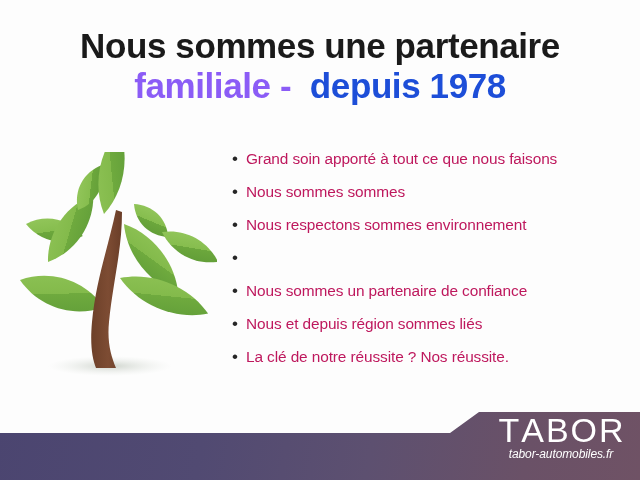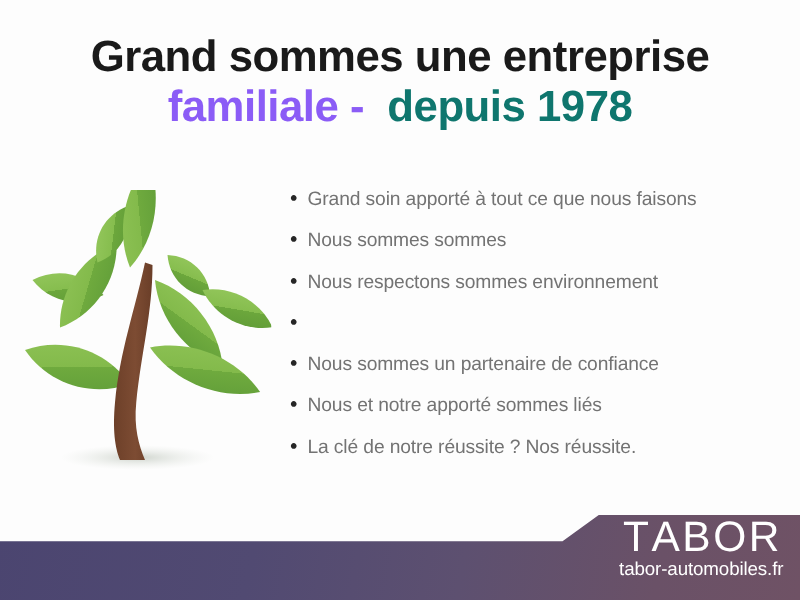--- a/index.html
+++ b/index.html
@@ -26,21 +26,21 @@
     line-height: 1.14;
   }
   .title-line {
     font-size: 35px;
     font-weight: bold;
     color: #1a1a1a;
     letter-spacing: -0.4px;
     white-space: nowrap;
   }
   .title-accent {
-    color: #0f766e;
+    color: #1d4ed8;
   }
   .title-dash {
     color: #8b5cf6;
   }
 
   
   #bullet-list {
     position: absolute;
     left: 232px;
     top: 150px;
@@ -53,21 +53,21 @@
   }
   .bullet-dot {
     width: 14px;
     flex: 0 0 14px;
     font-size: 17px;
     color: #262626;
     line-height: 1;
   }
   .bullet-text {
     font-size: 15.4px;
-    color: #737373;
+    color: #be185d;
     white-space: nowrap;
     letter-spacing: -0.1px;
   }
 
   
   #tree-illustration {
     position: absolute;
     left: 12px;
     top: 152px;
     width: 205px;
@@ -104,34 +104,35 @@
     gap: 2px;
   }
   .logo-letter {
     font-size: 34px;
     font-weight: 300;
     color: #ffffff;
     line-height: 1;
     letter-spacing: 0;
   }
   #logo-tagline {
-    font-size: 15px;
+    font-size: 12px;
     color: #ffffff;
     letter-spacing: -0.1px;
     margin-top: 1px;
     line-height: 1;
+    font-style: italic;
   }
 </style>
 </head>
 <body>
 
 <div id="slide">
 
   <div id="title-block">
-    <div class="title-line">Grand sommes une entreprise</div>
+    <div class="title-line">Nous sommes une partenaire</div>
     <div class="title-line"><span class="title-dash">familiale -</span>&nbsp; <span class="title-accent">depuis 1978</span></div>
   </div>
 
   <div id="tree-illustration">
     <svg width="205" height="235" viewBox="0 0 205 235" xmlns="http://www.w3.org/2000/svg">
       <defs>
         <linearGradient id="leafGradA" x1="0" y1="0" x2="1" y2="1">
           <stop offset="0%" stop-color="#8fc356"></stop>
           <stop offset="50%" stop-color="#83ba4b"></stop>
           <stop offset="50%" stop-color="#6faa3e"></stop>
@@ -215,21 +216,21 @@
     </div>
     <div class="bullet-row">
       <span class="bullet-dot">•</span>
     </div>
     <div class="bullet-row">
       <span class="bullet-dot">•</span>
       <span class="bullet-text">Nous sommes un partenaire de confiance</span>
     </div>
     <div class="bullet-row">
       <span class="bullet-dot">•</span>
-      <span class="bullet-text">Nous et notre apporté sommes liés</span>
+      <span class="bullet-text">Nous et depuis région sommes liés</span>
     </div>
     <div class="bullet-row">
       <span class="bullet-dot">•</span>
       <span class="bullet-text">La clé de notre réussite ? Nos réussite.</span>
     </div>
   </div>
 
   <div id="bottom-bar">
     <div id="bottom-bar-shape"></div>
   </div>

